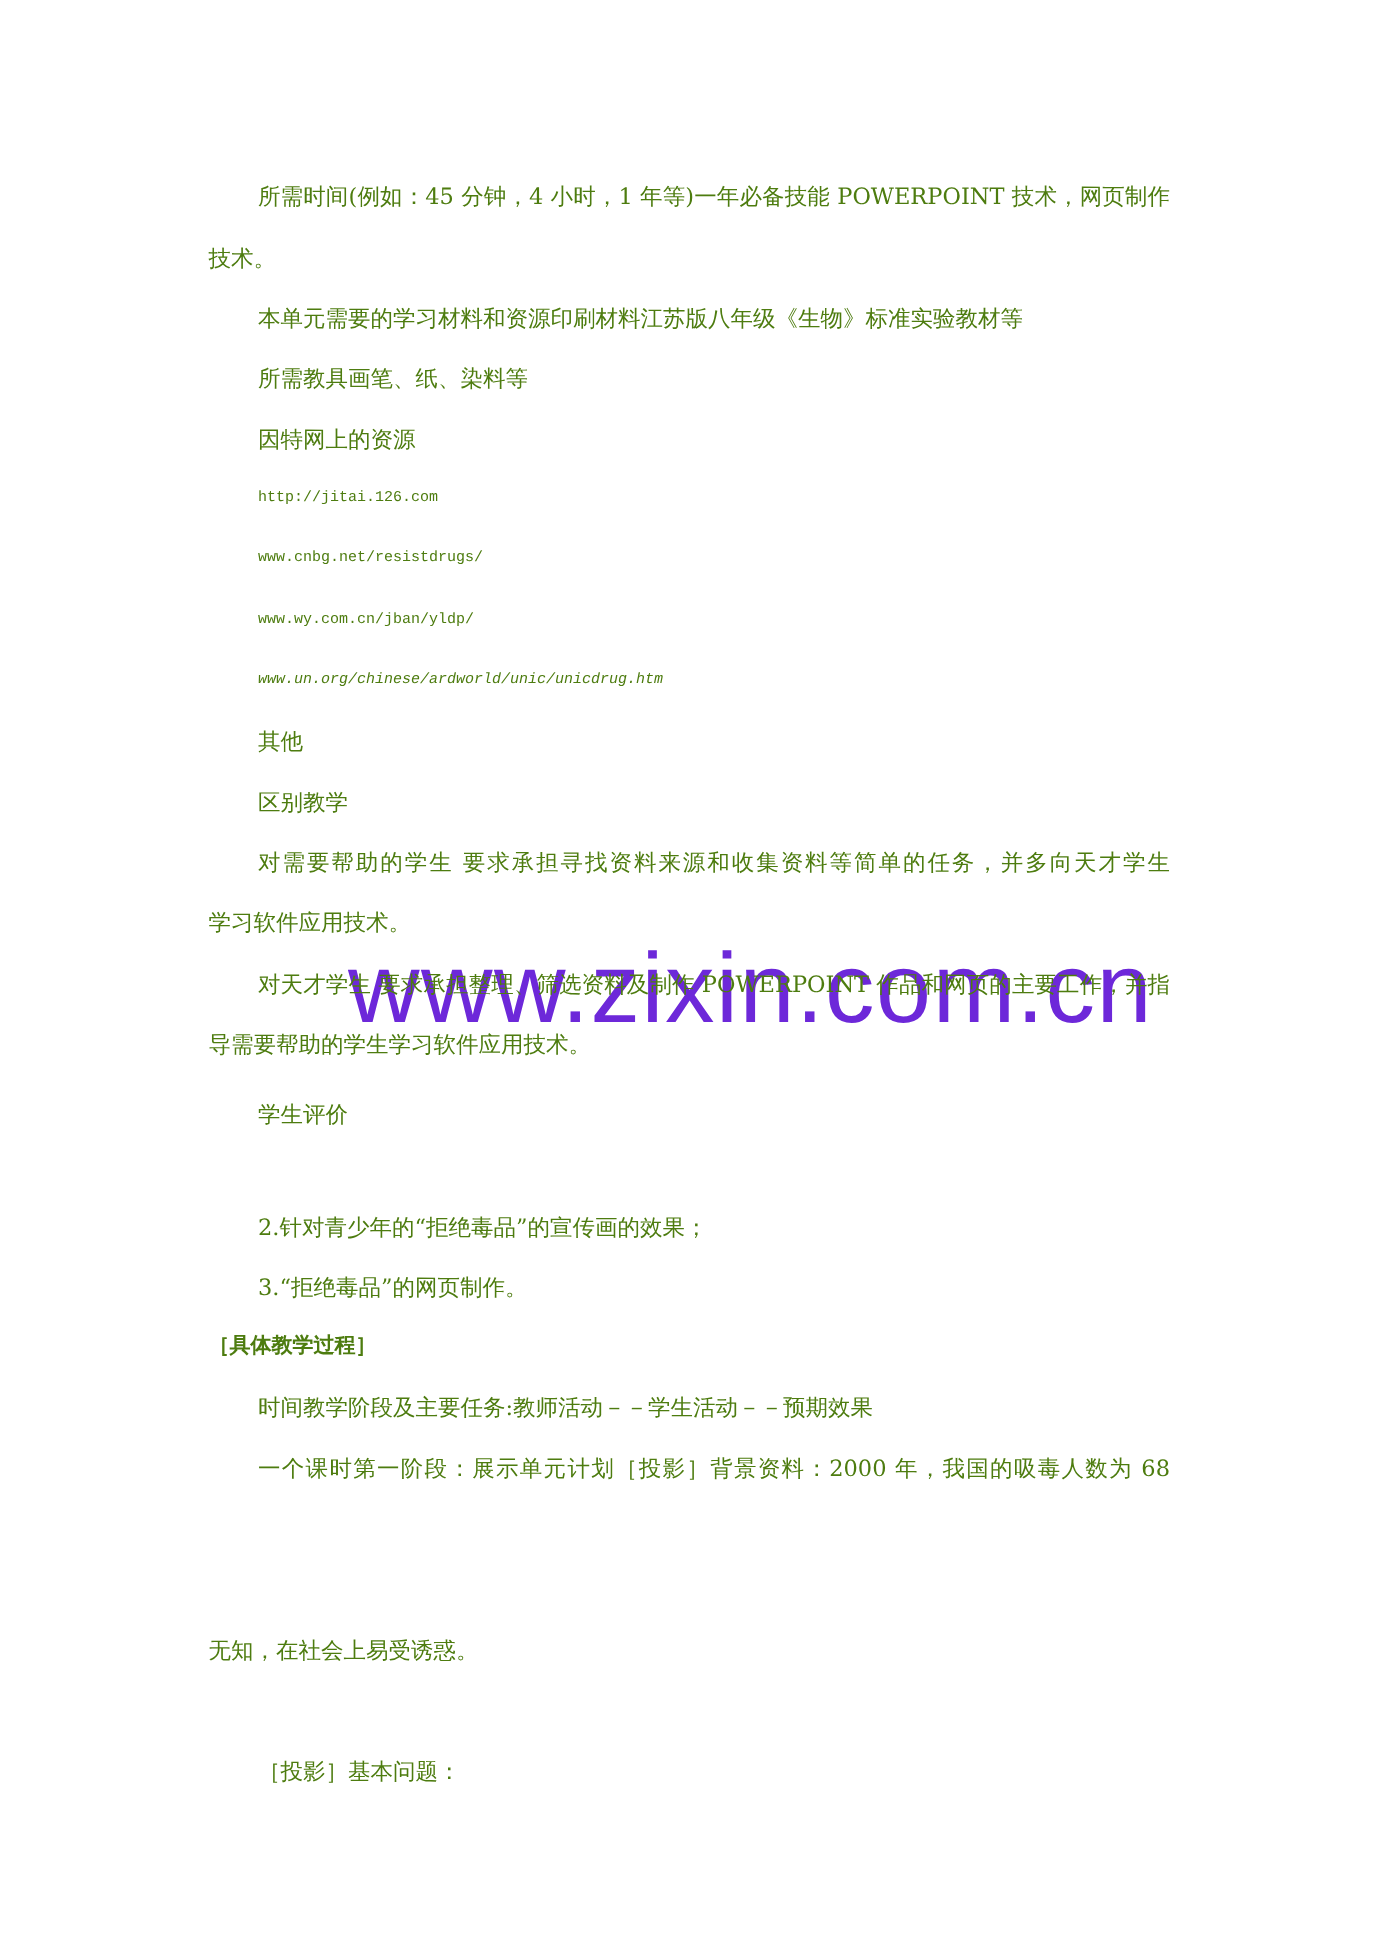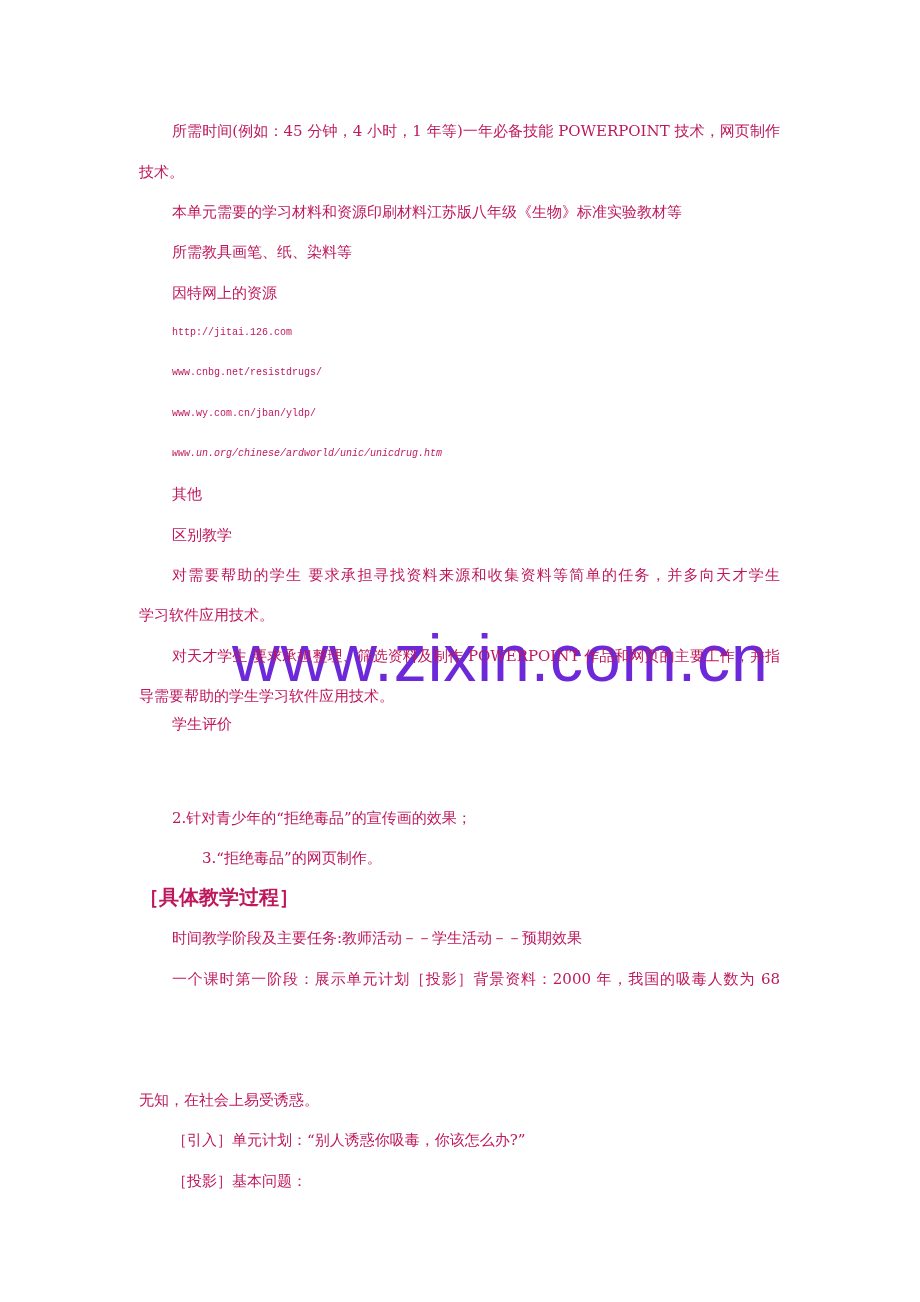--- a/index.html
+++ b/index.html
@@ -20,29 +20,29 @@
       left: 0; top: 0;
       width: 920px;
       height: 1302px;
       background: #ffffff;
     }
     .line {
       position: absolute;
       font-size: 15px;
       line-height: 20px;
       white-space: nowrap;
-      color: #be185d;
+      color: #4d7c0f;
     }
     .indent { left: 172px; }
     .flush { left: 139px; }
     .heading {
       left: 139px;
       font-weight: bold;
       font-family: "DejaVu Sans", "Liberation Sans", sans-serif;
-      font-size: 20px;
+      font-size: 14px;
       text-align: center;
     }
     .mono {
       font-family: "Liberation Mono", "DejaVu Sans Mono", monospace;
       font-size: 10px;
     }
     .justify {
       width: 640px;
       text-align: justify;
       text-align-last: justify;
@@ -84,27 +84,26 @@
 
     <div class="line indent" style="top:484px;">其他</div>
     <div class="line indent" style="top:525px;">区别教学</div>
 
     <div class="line indent justify" style="top:565px; width:608px;">对需要帮助的学生 要求承担寻找资料来源和收集资料等简单的任务，并多向天才学生</div>
     <div class="line flush" style="top:605px;">学习软件应用技术。</div>
 
     <div class="line indent justify" style="top:646px; width:608px;">对天才学生 要求承担整理、筛选资料及制作 POWERPOINT 作品和网页的主要工作，并指</div>
     <div class="line flush" style="top:686px;">导需要帮助的学生学习软件应用技术。</div>
 
-    <div class="line indent" style="top:714px;">学生评价</div>
+    <div class="line indent" style="top:733px;">学生评价</div>
     <div class="line indent" style="top:808px;">2.针对青少年的“拒绝毒品”的宣传画的效果；</div>
-    <div class="line indent" style="top:848px;margin-left:30px;">3.“拒绝毒品”的网页制作。</div>
+    <div class="line indent" style="top:848px;">3.“拒绝毒品”的网页制作。</div>
 
     <div class="line heading" style="top:887px;">［具体教学过程］</div>
 
     <div class="line indent" style="top:928px;">时间教学阶段及主要任务:教师活动－－学生活动－－预期效果</div>
 
     <div class="line indent justify" style="top:969px; width:608px;">一个课时第一阶段：展示单元计划［投影］背景资料：2000 年，我国的吸毒人数为 68</div>
     <div class="line flush" style="top:1090px;">无知，在社会上易受诱惑。</div>
 
-    <div class="line indent" style="top:1130px;">［引入］单元计划：“别人诱惑你吸毒，你该怎么办?”</div>
     <div class="line indent" style="top:1171px;">［投影］基本问题：</div>
   </div>
 </div>
 
 </body></html>

